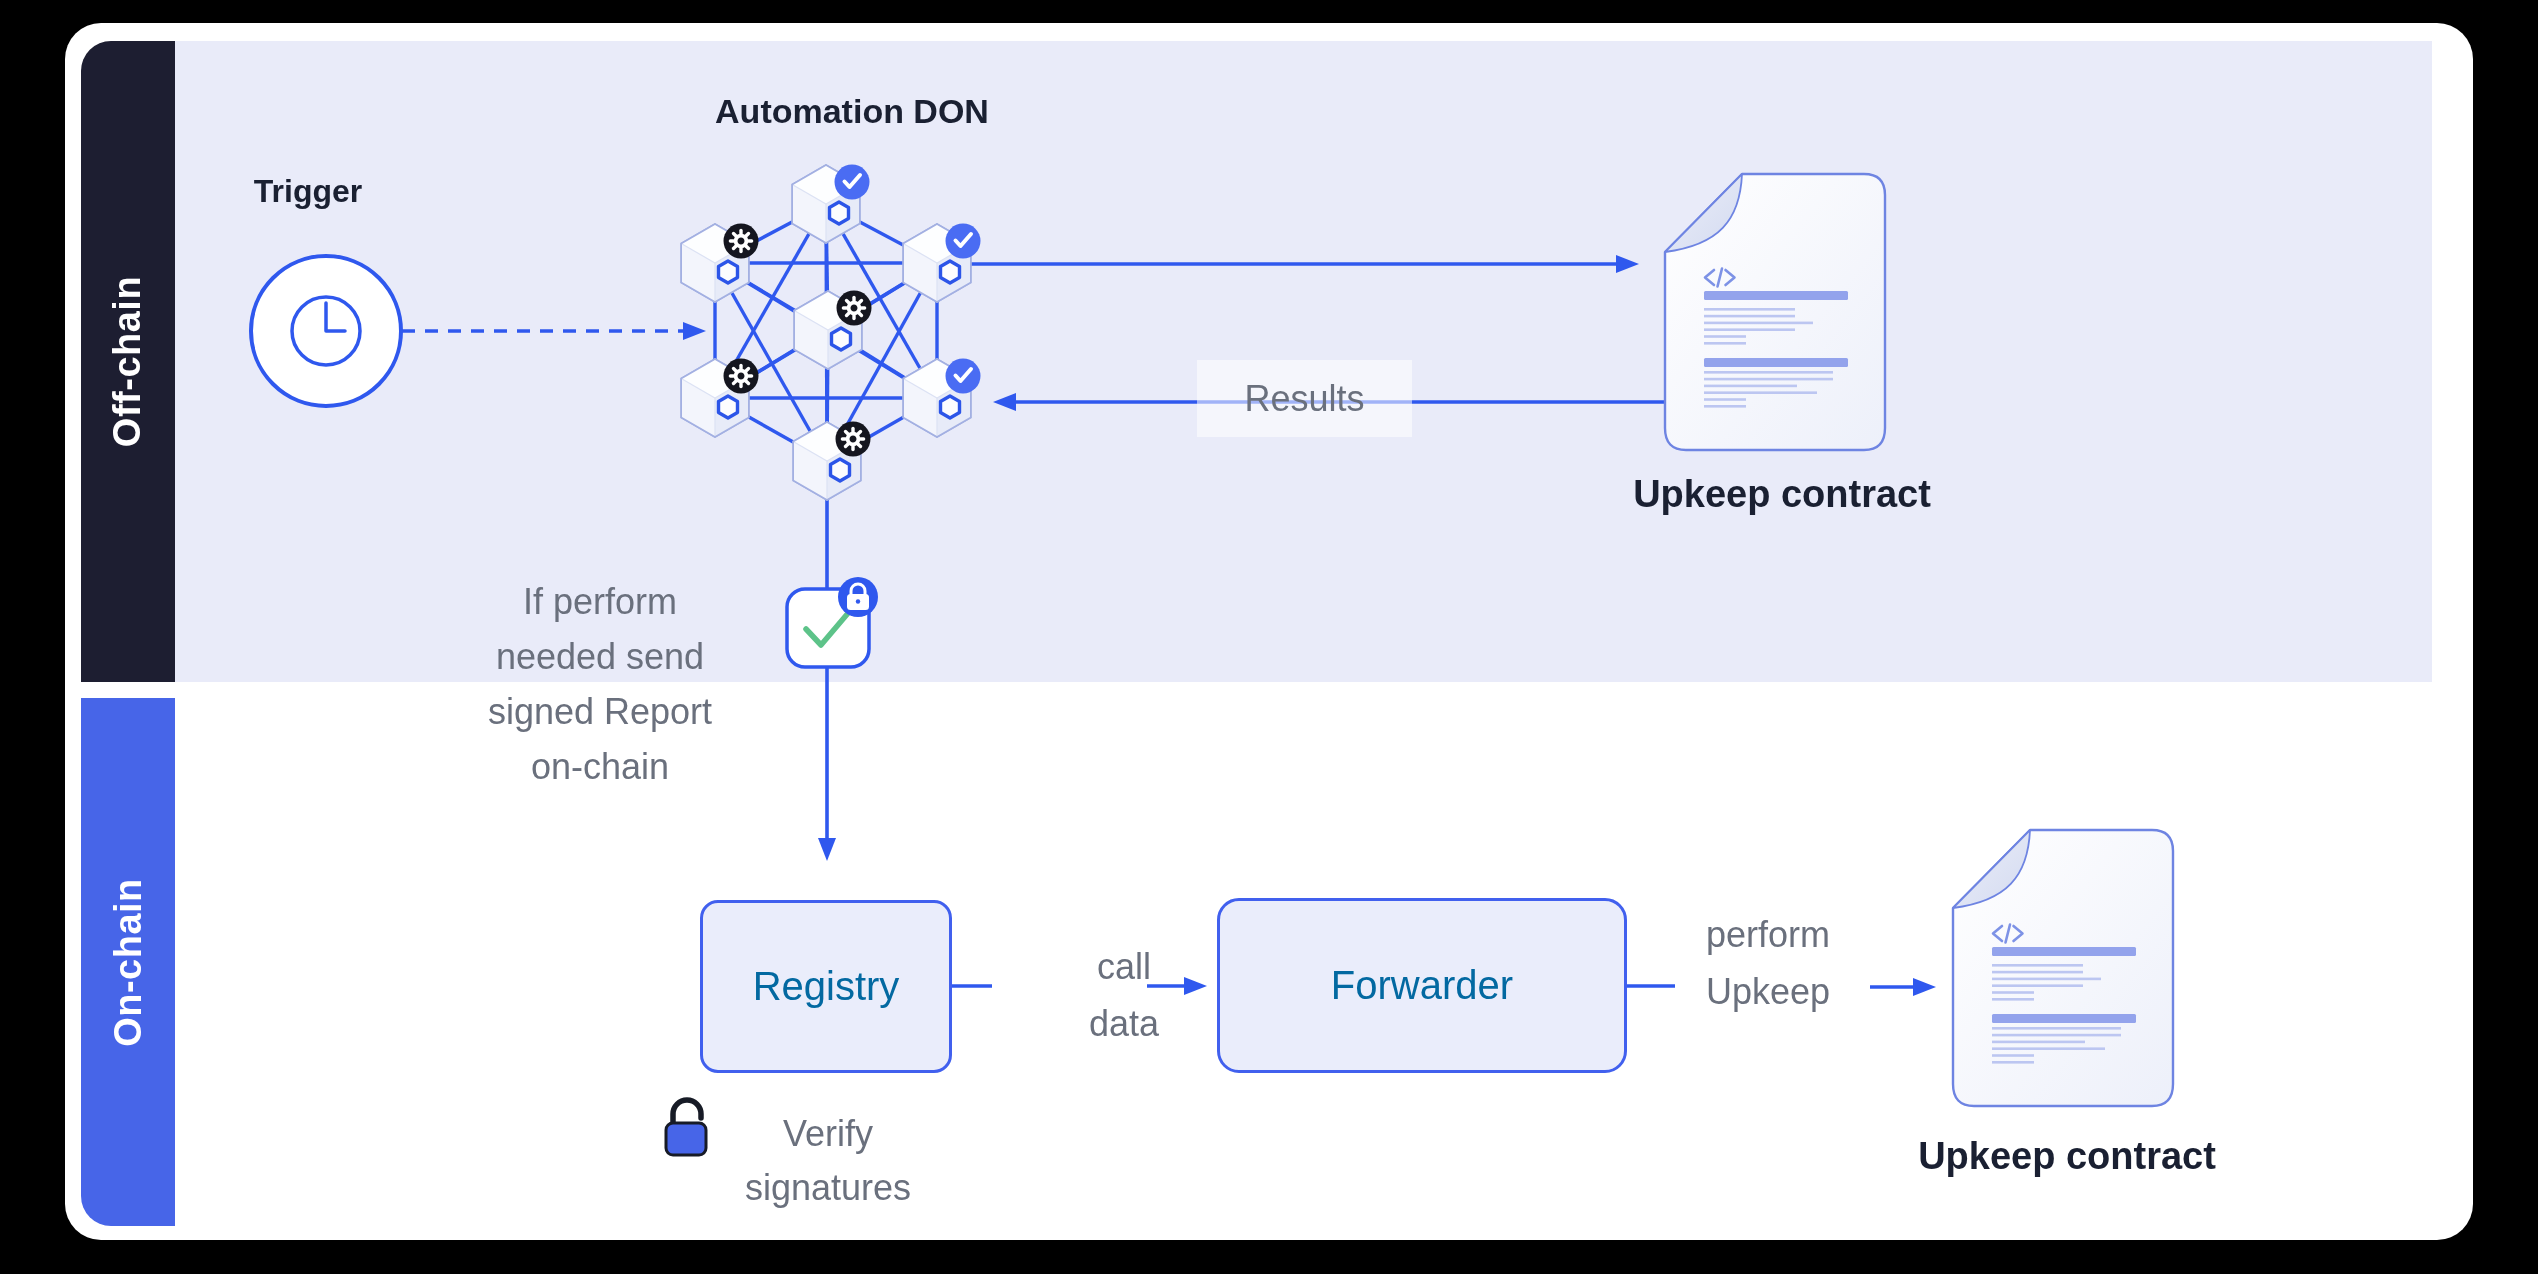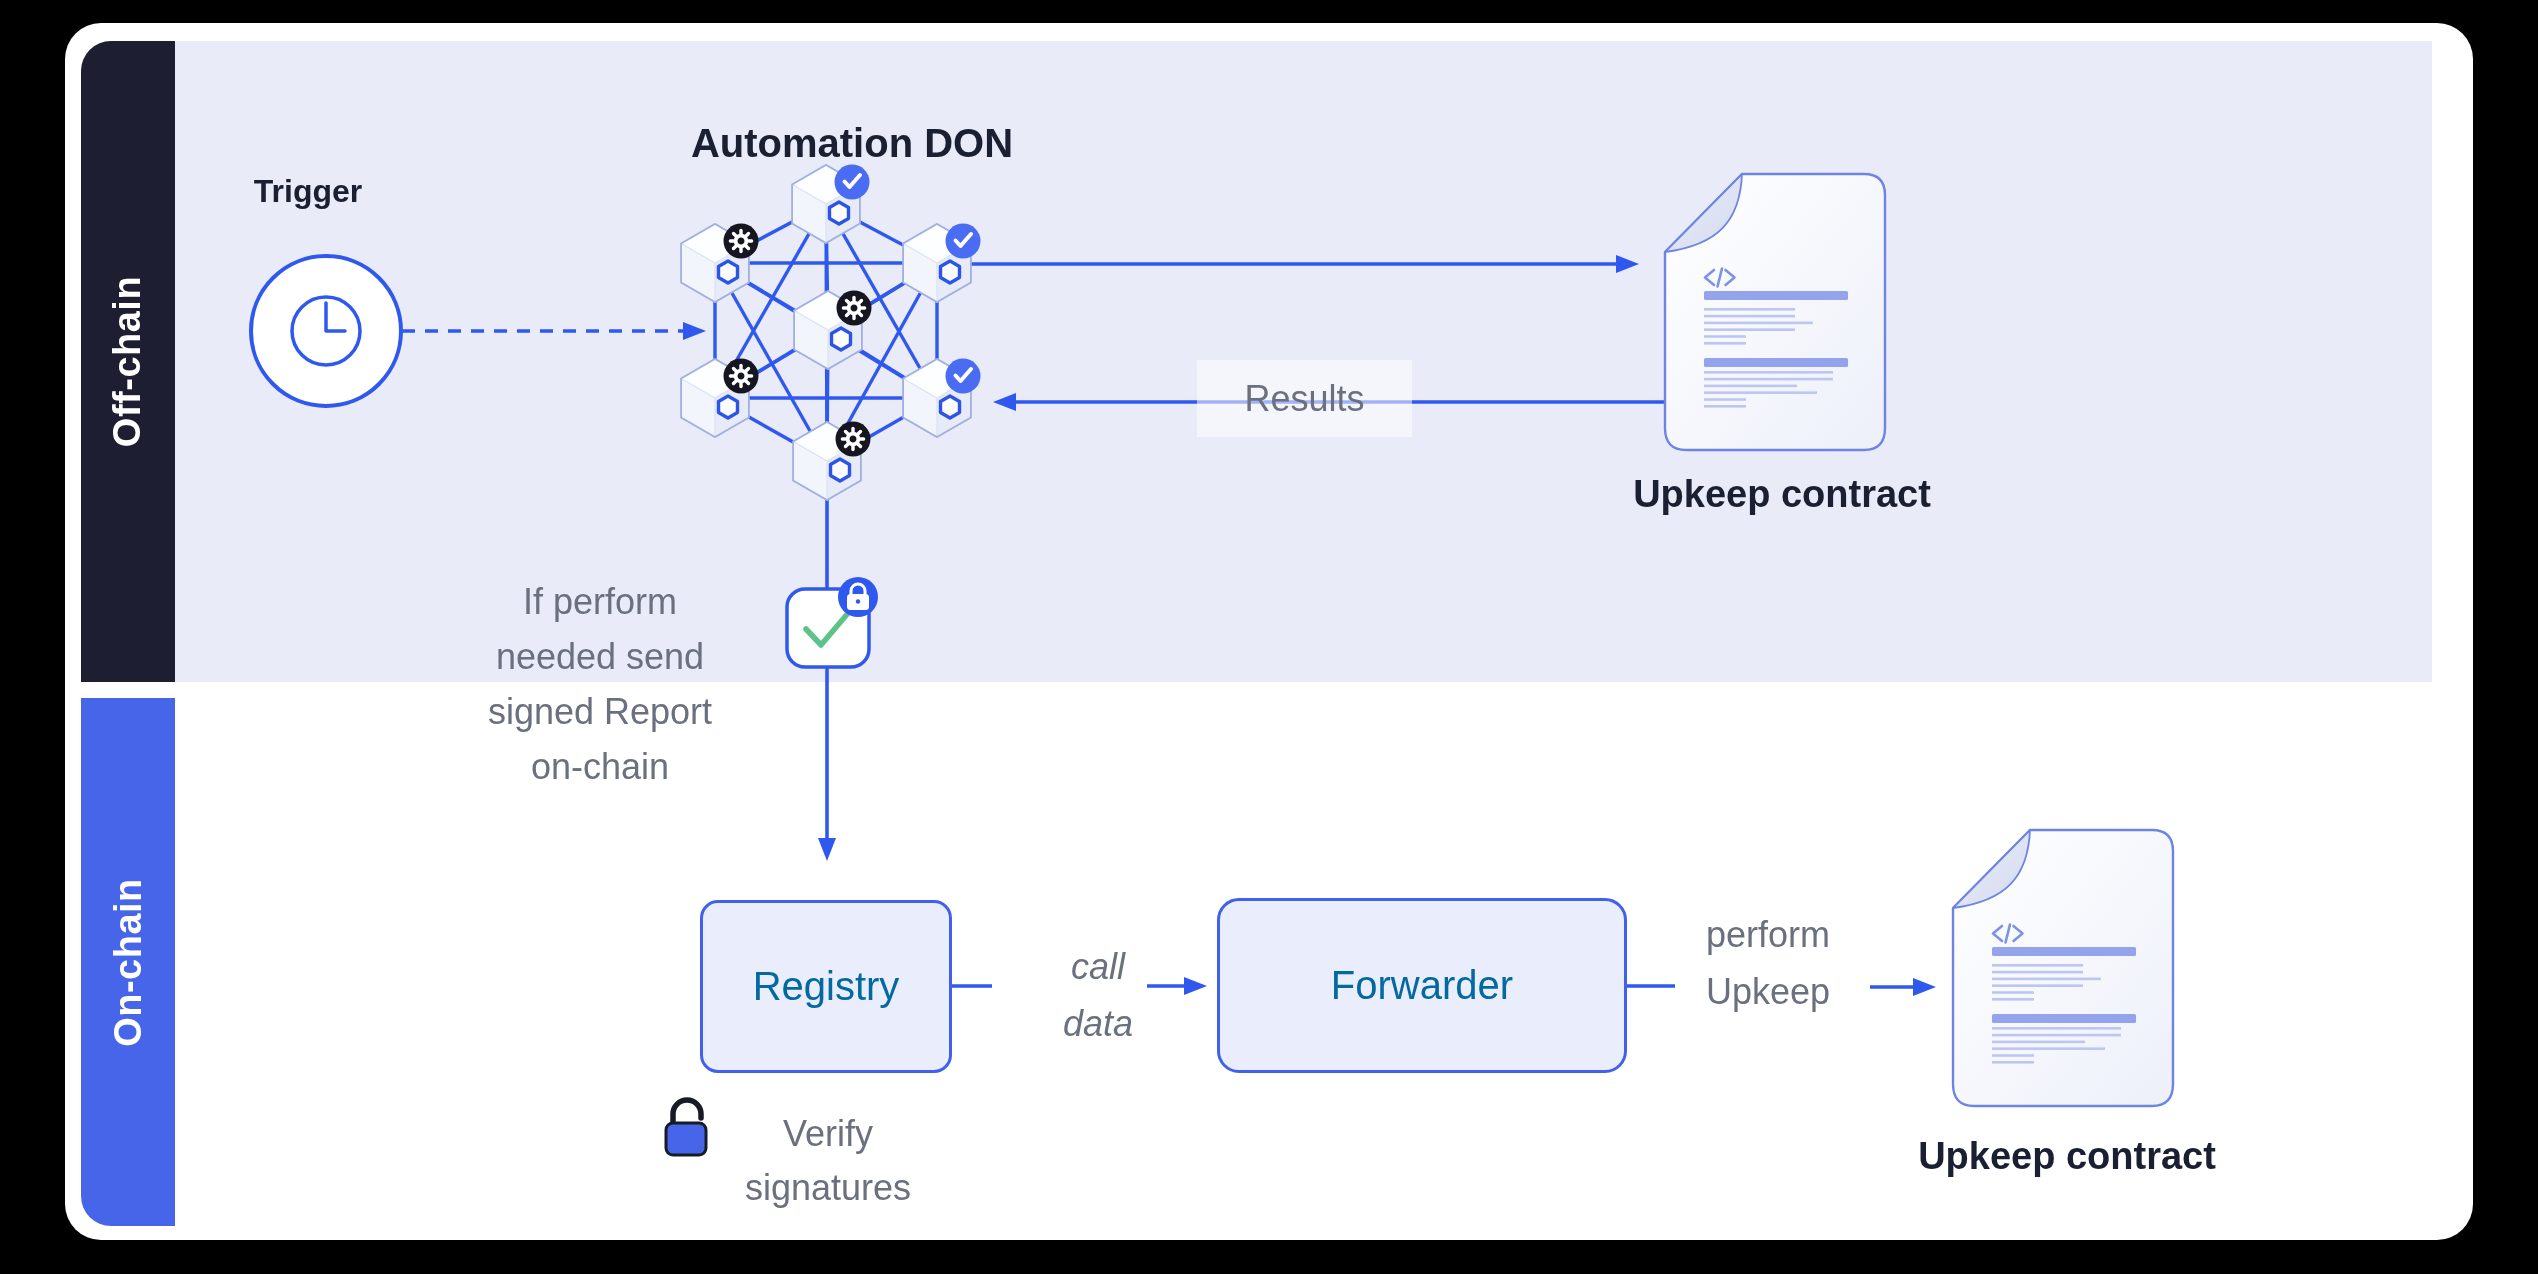--- a/index.html
+++ b/index.html
@@ -88,26 +88,26 @@
     border: 3px solid var(--box-border, #4160ee);
     display: flex;
     align-items: center;
     justify-content: center;
     color: #0369a1;
     font-size: 40px;
   }
   .box-registry { left: 700px; top: 900px; width: 252px; height: 173px; border-radius: 18px; }
   .box-forwarder { left: 1217px; top: 898px; width: 410px; height: 175px; border-radius: 22px; }
   .t-trigger   { left: 178px; top: 170px; width: 260px; font-size: 32px; }
-  .t-don       { left: 672px; top: 90px;  width: 360px; font-size: 40px; margin-top: 32px; }
+  .t-don       { left: 672px; top: 90px;  width: 360px; font-size: 34px; }
   .q-box       { left: 1062px; top: 202px; width: 481px; height: 146px; padding: 0 40px; }
   .r-box       { left: 1197px; top: 360px; width: 215px; height: 77px; }
   .t-upkeep-top    { left: 1602px; top: 473px; width: 360px; font-size: 38px; }
   .t-report    { left: 483px; top: 574px; width: 234px; font-size: 36px; }
-  .t-calldata  { left: 1038px; top: 938px; width: 120px; line-height: 57px; font-style: italic; }
+  .t-calldata  { left: 1064px; top: 938px; width: 120px; line-height: 57px; }
   .t-perform   { left: 1683px; top: 906px; width: 170px; line-height: 57px; }
   .t-upkeep-bottom { left: 1882px; top: 1135px; width: 370px; font-size: 38px; }
   .t-verify    { left: 728px; top: 1107px; width: 200px; line-height: 54px; }
 </style>
 </head>
 <body>
 
 <div class="stage">
   <div class="card"></div>
   <div class="band-offchain"></div>

